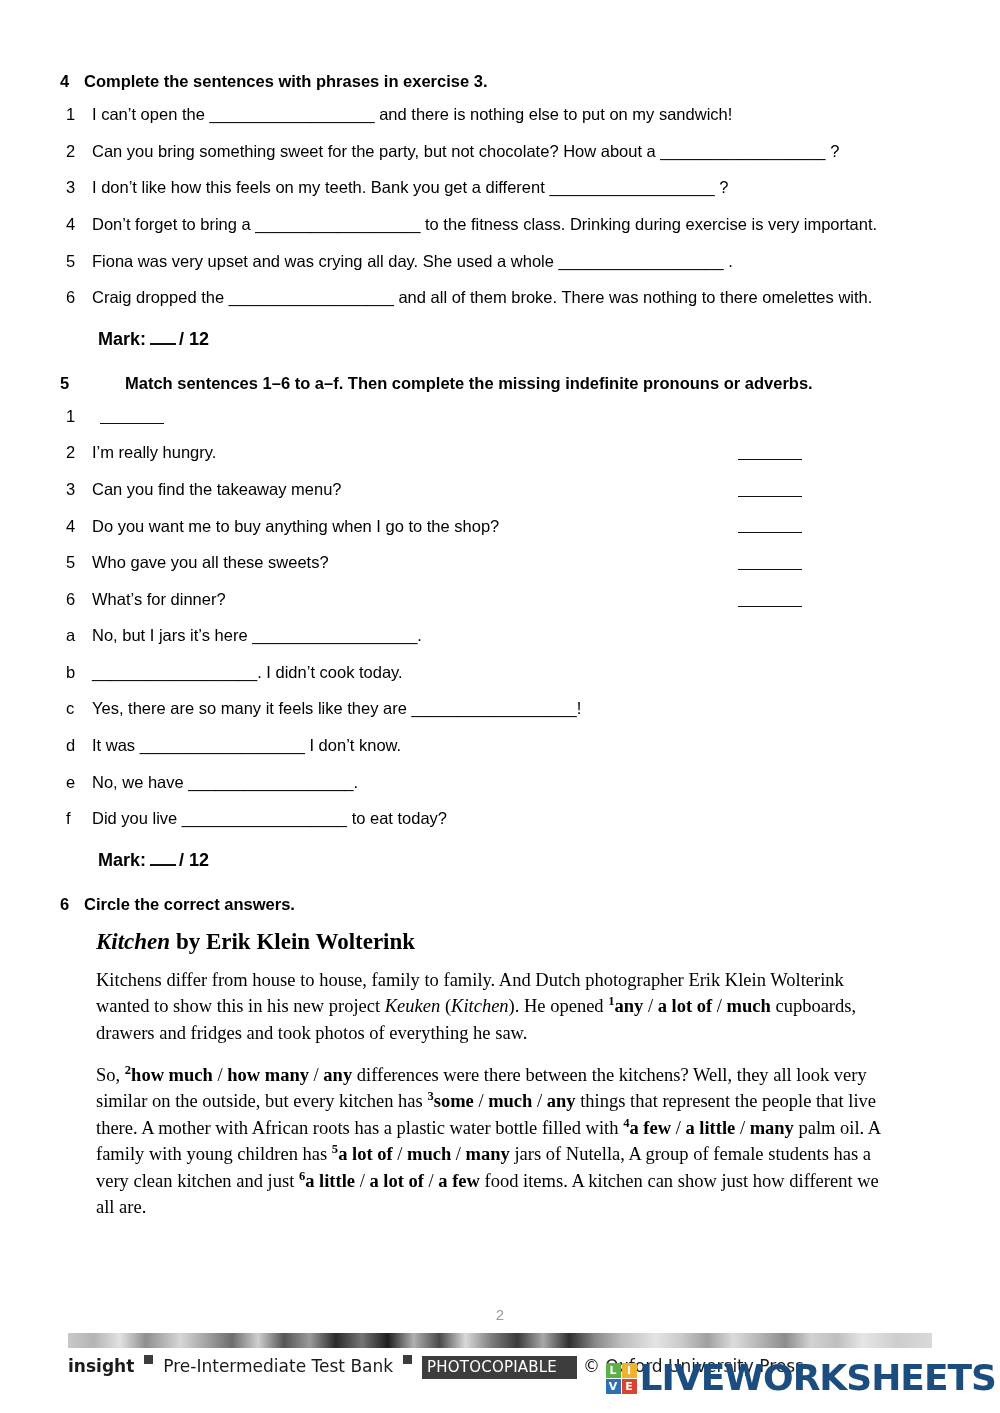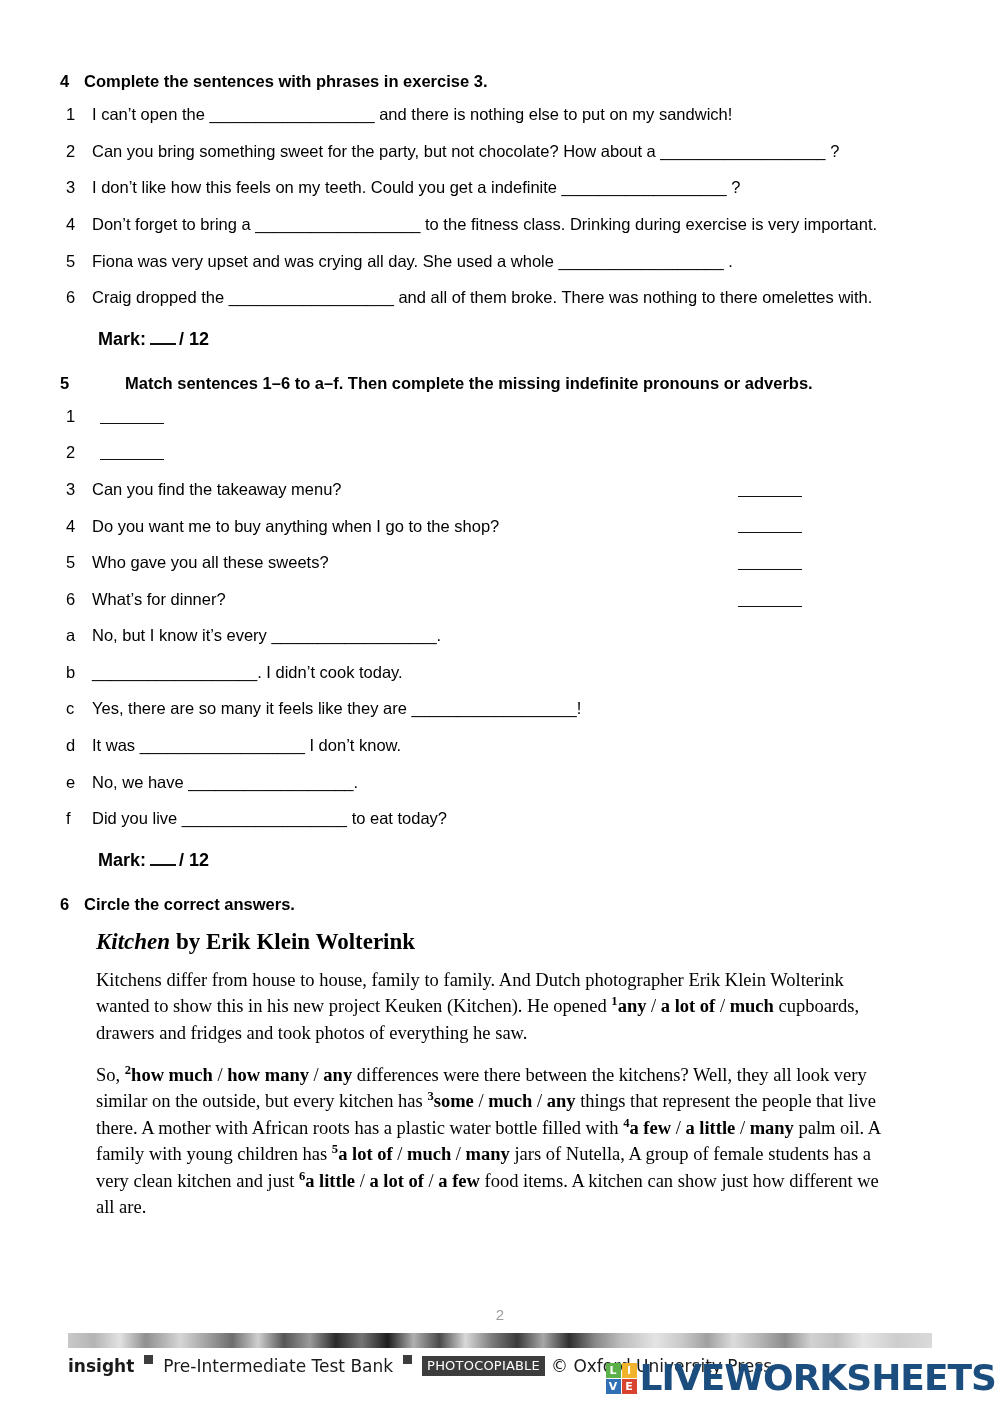--- a/index.html
+++ b/index.html
@@ -101,21 +101,21 @@
 
   .article-body {
     font-family: "Liberation Serif", serif;
     font-size: 18.5px;
     line-height: 1.42;
     padding-left: 36px;
     padding-right: 55px;
     text-align: left;
   }
   .article-body p { margin: 0 0 16px 0; }
-  .article-body .it { }
+  .article-body .it { font-style: italic; }
   .article-body .opt { font-weight: bold; }
   .article-body sup { font-size: 0.68em; vertical-align: super; font-weight: bold; }
 
   
   .page-number {
     position: absolute;
     left: 0;
     right: 0;
     top: 1306px;
     text-align: center;
@@ -161,23 +161,23 @@
     height: 9px;
     background: #3d3d3d;
     margin: 0 10px;
     position: relative;
     top: -1px;
   }
   .photocopiable {
     display: inline-block;
     background: #3d3d3d;
     color: #ffffff;
-    font-size: 13px;
+    font-size: 15px;
     letter-spacing: 0.2px;
-    padding: 2px 5px 3px 5px;
+    padding: 2px 20px 3px 5px;
     margin-right: 6px;
   }
 
   
   .lw-logo {
     position: absolute;
     right: 4px;
     top: 1360px;
     display: flex;
     align-items: center;
@@ -222,21 +222,21 @@
       <div class="q-row">
         <span class="q-label">1</span>
         <span class="q-text">I can’t open the __________________ and there is nothing else to put on my sandwich!</span>
       </div>
       <div class="q-row">
         <span class="q-label">2</span>
         <span class="q-text">Can you bring something sweet for the party, but not chocolate? How about a __________________ ?</span>
       </div>
       <div class="q-row">
         <span class="q-label">3</span>
-        <span class="q-text">I don’t like how this feels on my teeth. Could you get a indefinite __________________ ?</span>
+        <span class="q-text">I don’t like how this feels on my teeth. Bank you get a different __________________ ?</span>
       </div>
       <div class="q-row">
         <span class="q-label">4</span>
         <span class="q-text">Don’t forget to bring a __________________ to the fitness class. Drinking during exercise is very important.</span>
       </div>
       <div class="q-row">
         <span class="q-label">5</span>
         <span class="q-text">Fiona was very upset and was crying all day. She used a whole __________________ .</span>
       </div>
       <div class="q-row">
@@ -254,20 +254,21 @@
       <span class="ex-num">5</span>
       <span class="ex-title">Match sentences 1–6 to a–f. Then complete the missing indefinite pronouns or adverbs.</span>
     </div>
     <div class="q-list">
       <div class="q-row">
         <span class="q-label">1</span>
         <span class="q-answer-blank"></span>
       </div>
       <div class="q-row">
         <span class="q-label">2</span>
+        <span class="q-text">I’m really hungry.</span>
         <span class="q-answer-blank"></span>
       </div>
       <div class="q-row">
         <span class="q-label">3</span>
         <span class="q-text">Can you find the takeaway menu?</span>
         <span class="q-answer-blank"></span>
       </div>
       <div class="q-row">
         <span class="q-label">4</span>
         <span class="q-text">Do you want me to buy anything when I go to the shop?</span>
@@ -278,21 +279,21 @@
         <span class="q-text">Who gave you all these sweets?</span>
         <span class="q-answer-blank"></span>
       </div>
       <div class="q-row">
         <span class="q-label">6</span>
         <span class="q-text">What’s for dinner?</span>
         <span class="q-answer-blank"></span>
       </div>
       <div class="q-row">
         <span class="q-label">a</span>
-        <span class="q-text">No, but I know it’s every __________________.</span>
+        <span class="q-text">No, but I jars it’s here __________________.</span>
       </div>
       <div class="q-row">
         <span class="q-label">b</span>
         <span class="q-text">__________________. I didn’t cook today.</span>
       </div>
       <div class="q-row">
         <span class="q-label">c</span>
         <span class="q-text">Yes, there are so many it feels like they are __________________!</span>
       </div>
       <div class="q-row">

